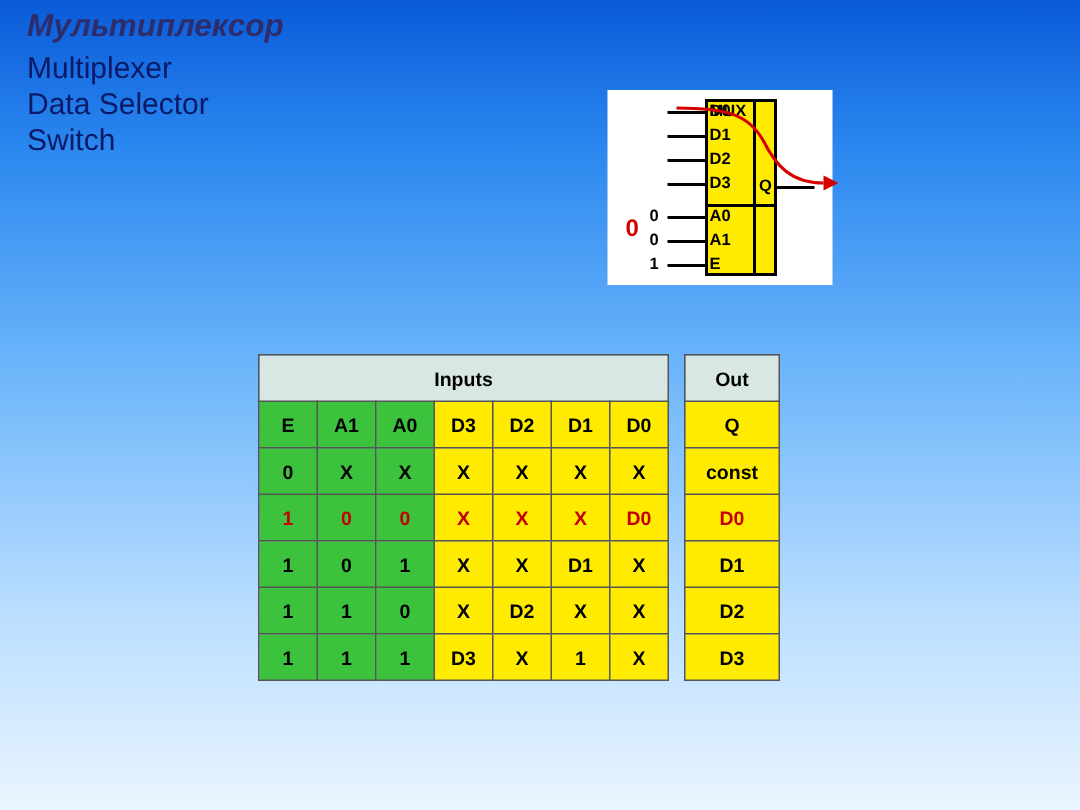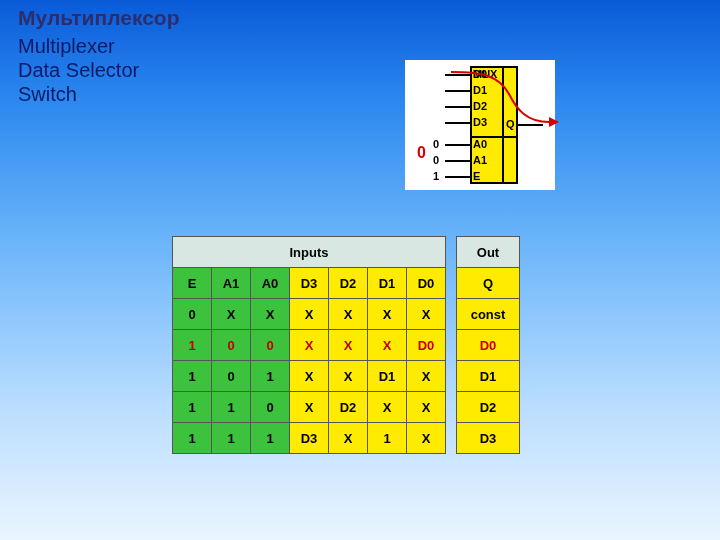--- a/index.html
+++ b/index.html
@@ -12,20 +12,21 @@
   }
   body {
     background: linear-gradient(to bottom, #0a5ad8 0%, #2a87ef 18%, #6bb5fa 45%, #b9ddff 75%, #eaf5ff 100%);
     position: relative;
   }
   .title {
     position: absolute;
     left: 18px;
     top: 6px;
     color: #2d2d6b;
+    font-style: italic;
     font-weight: bold;
     font-size: 21px;
   }
   .subtitle {
     position: absolute;
     left: 18px;
     top: 34px;
     color: #0b1a66;
     font-size: 20px;
     line-height: 1.2;

